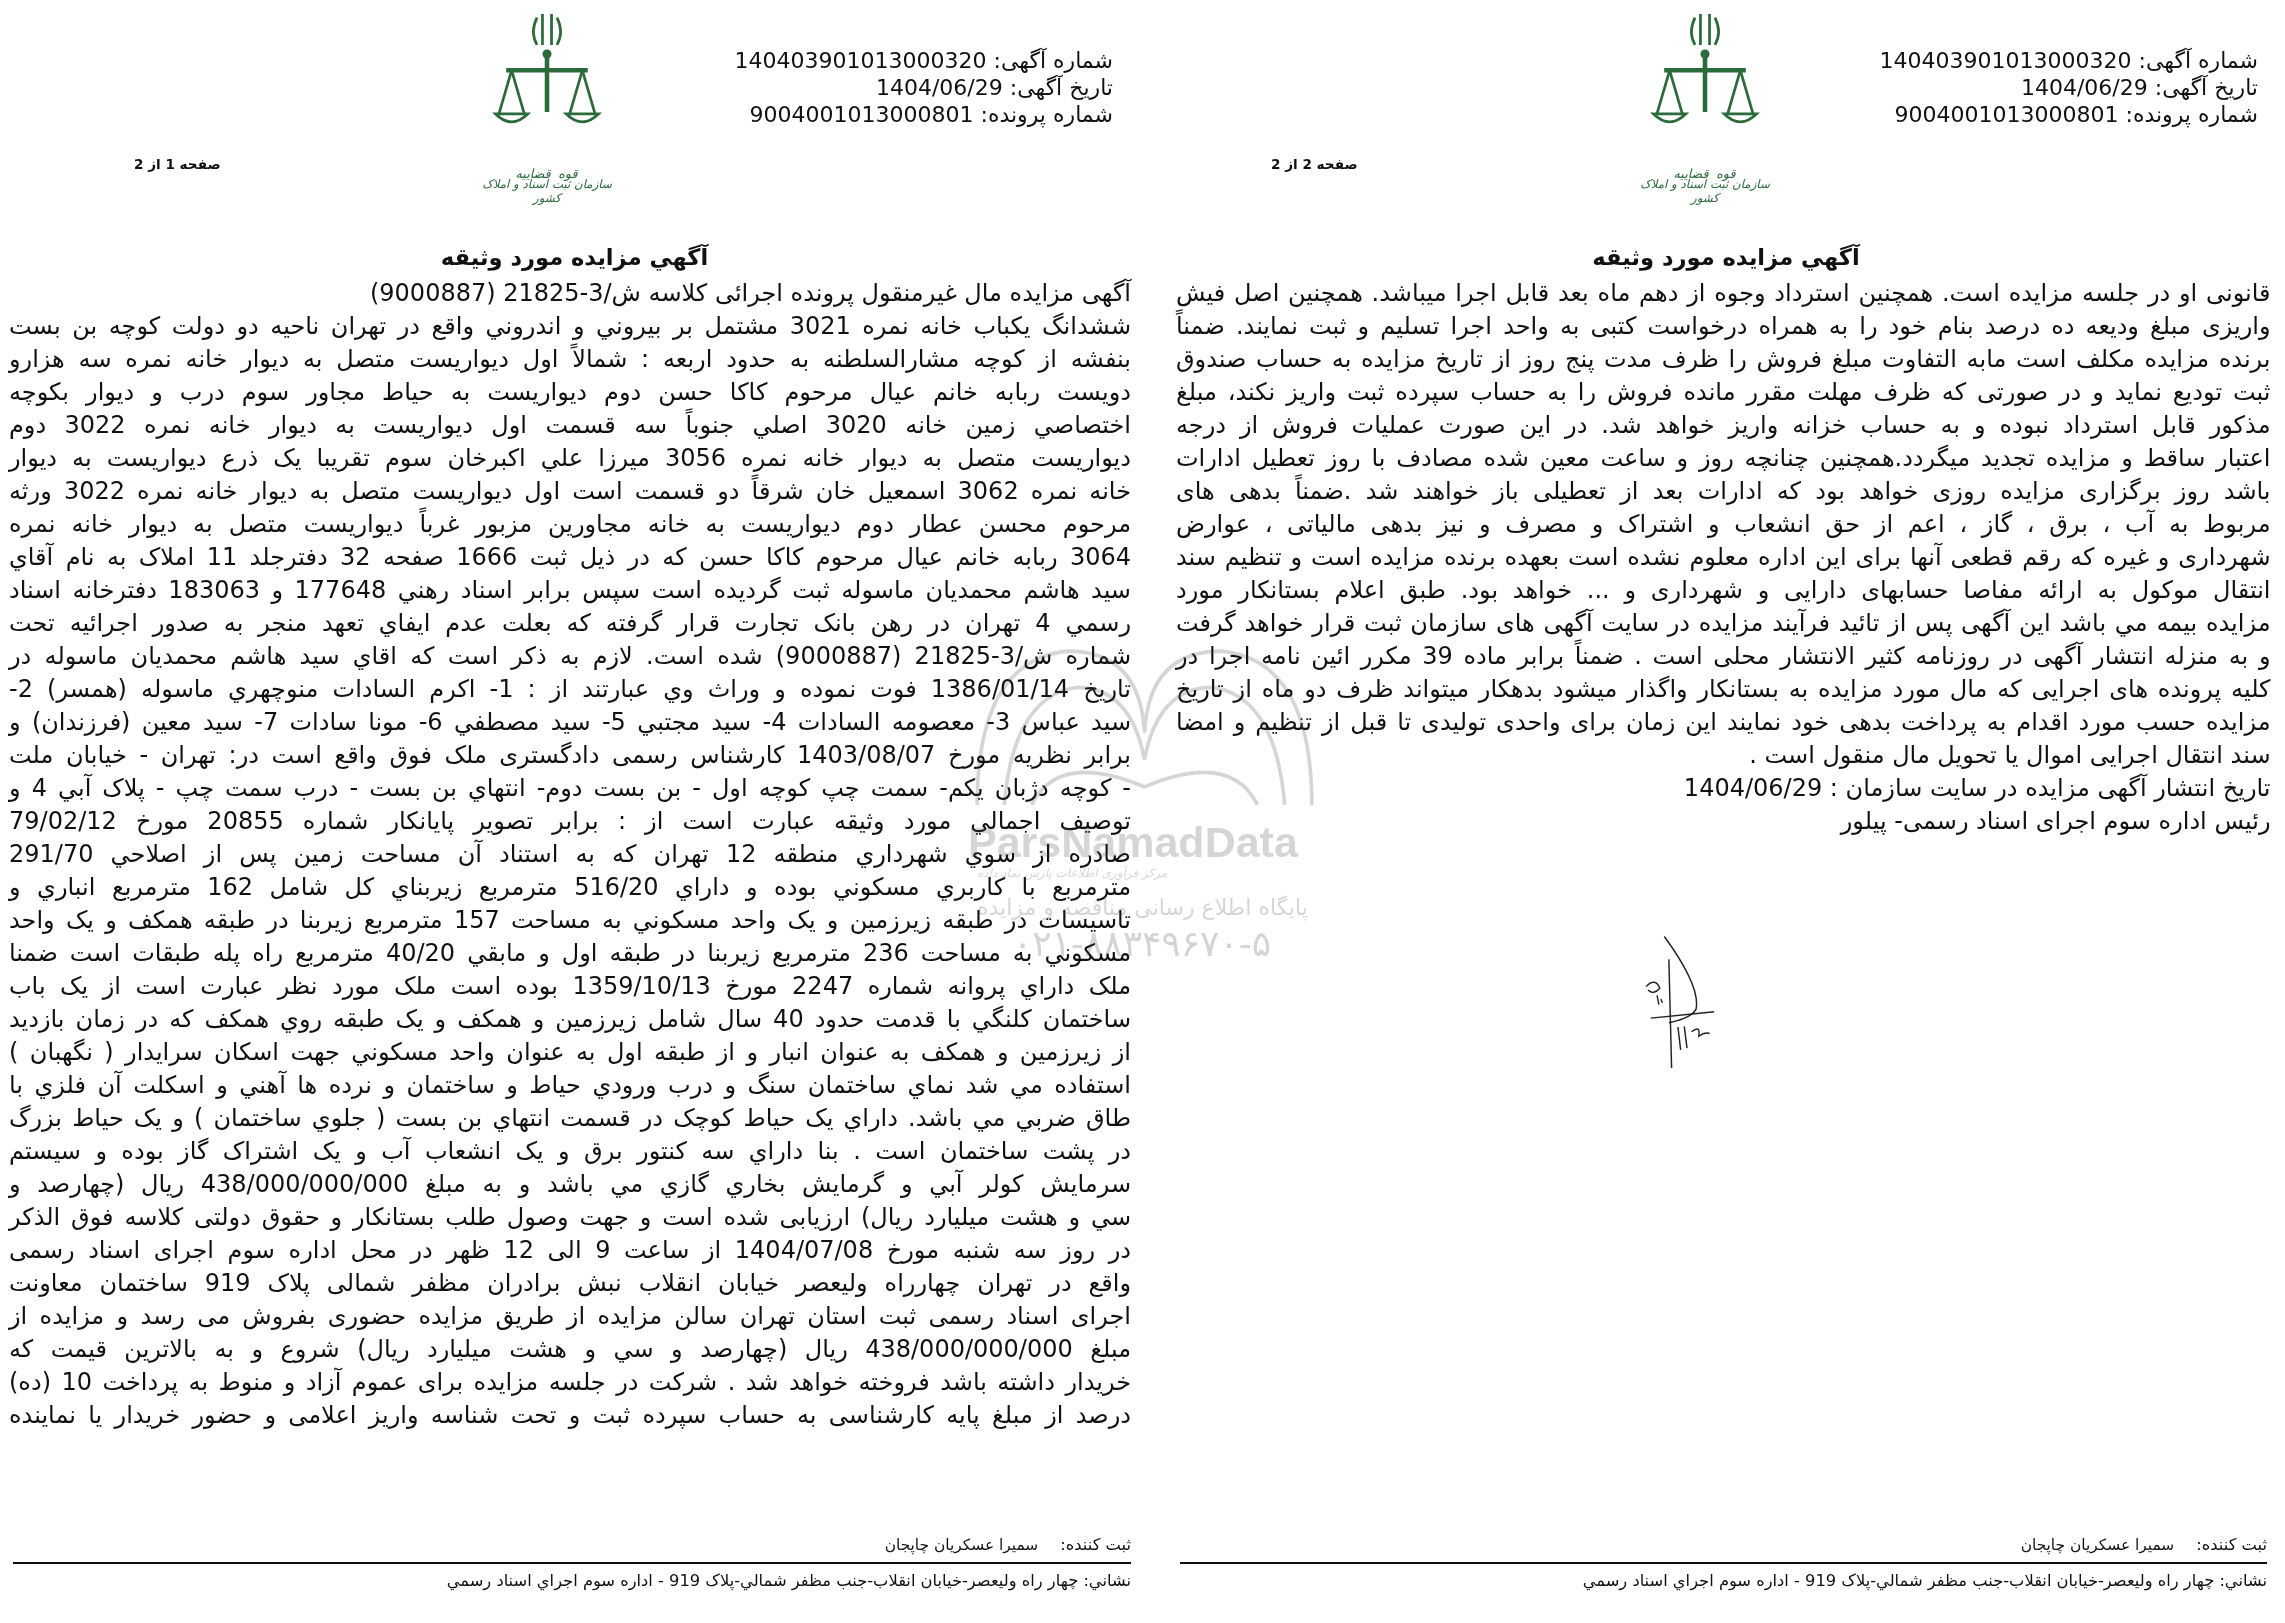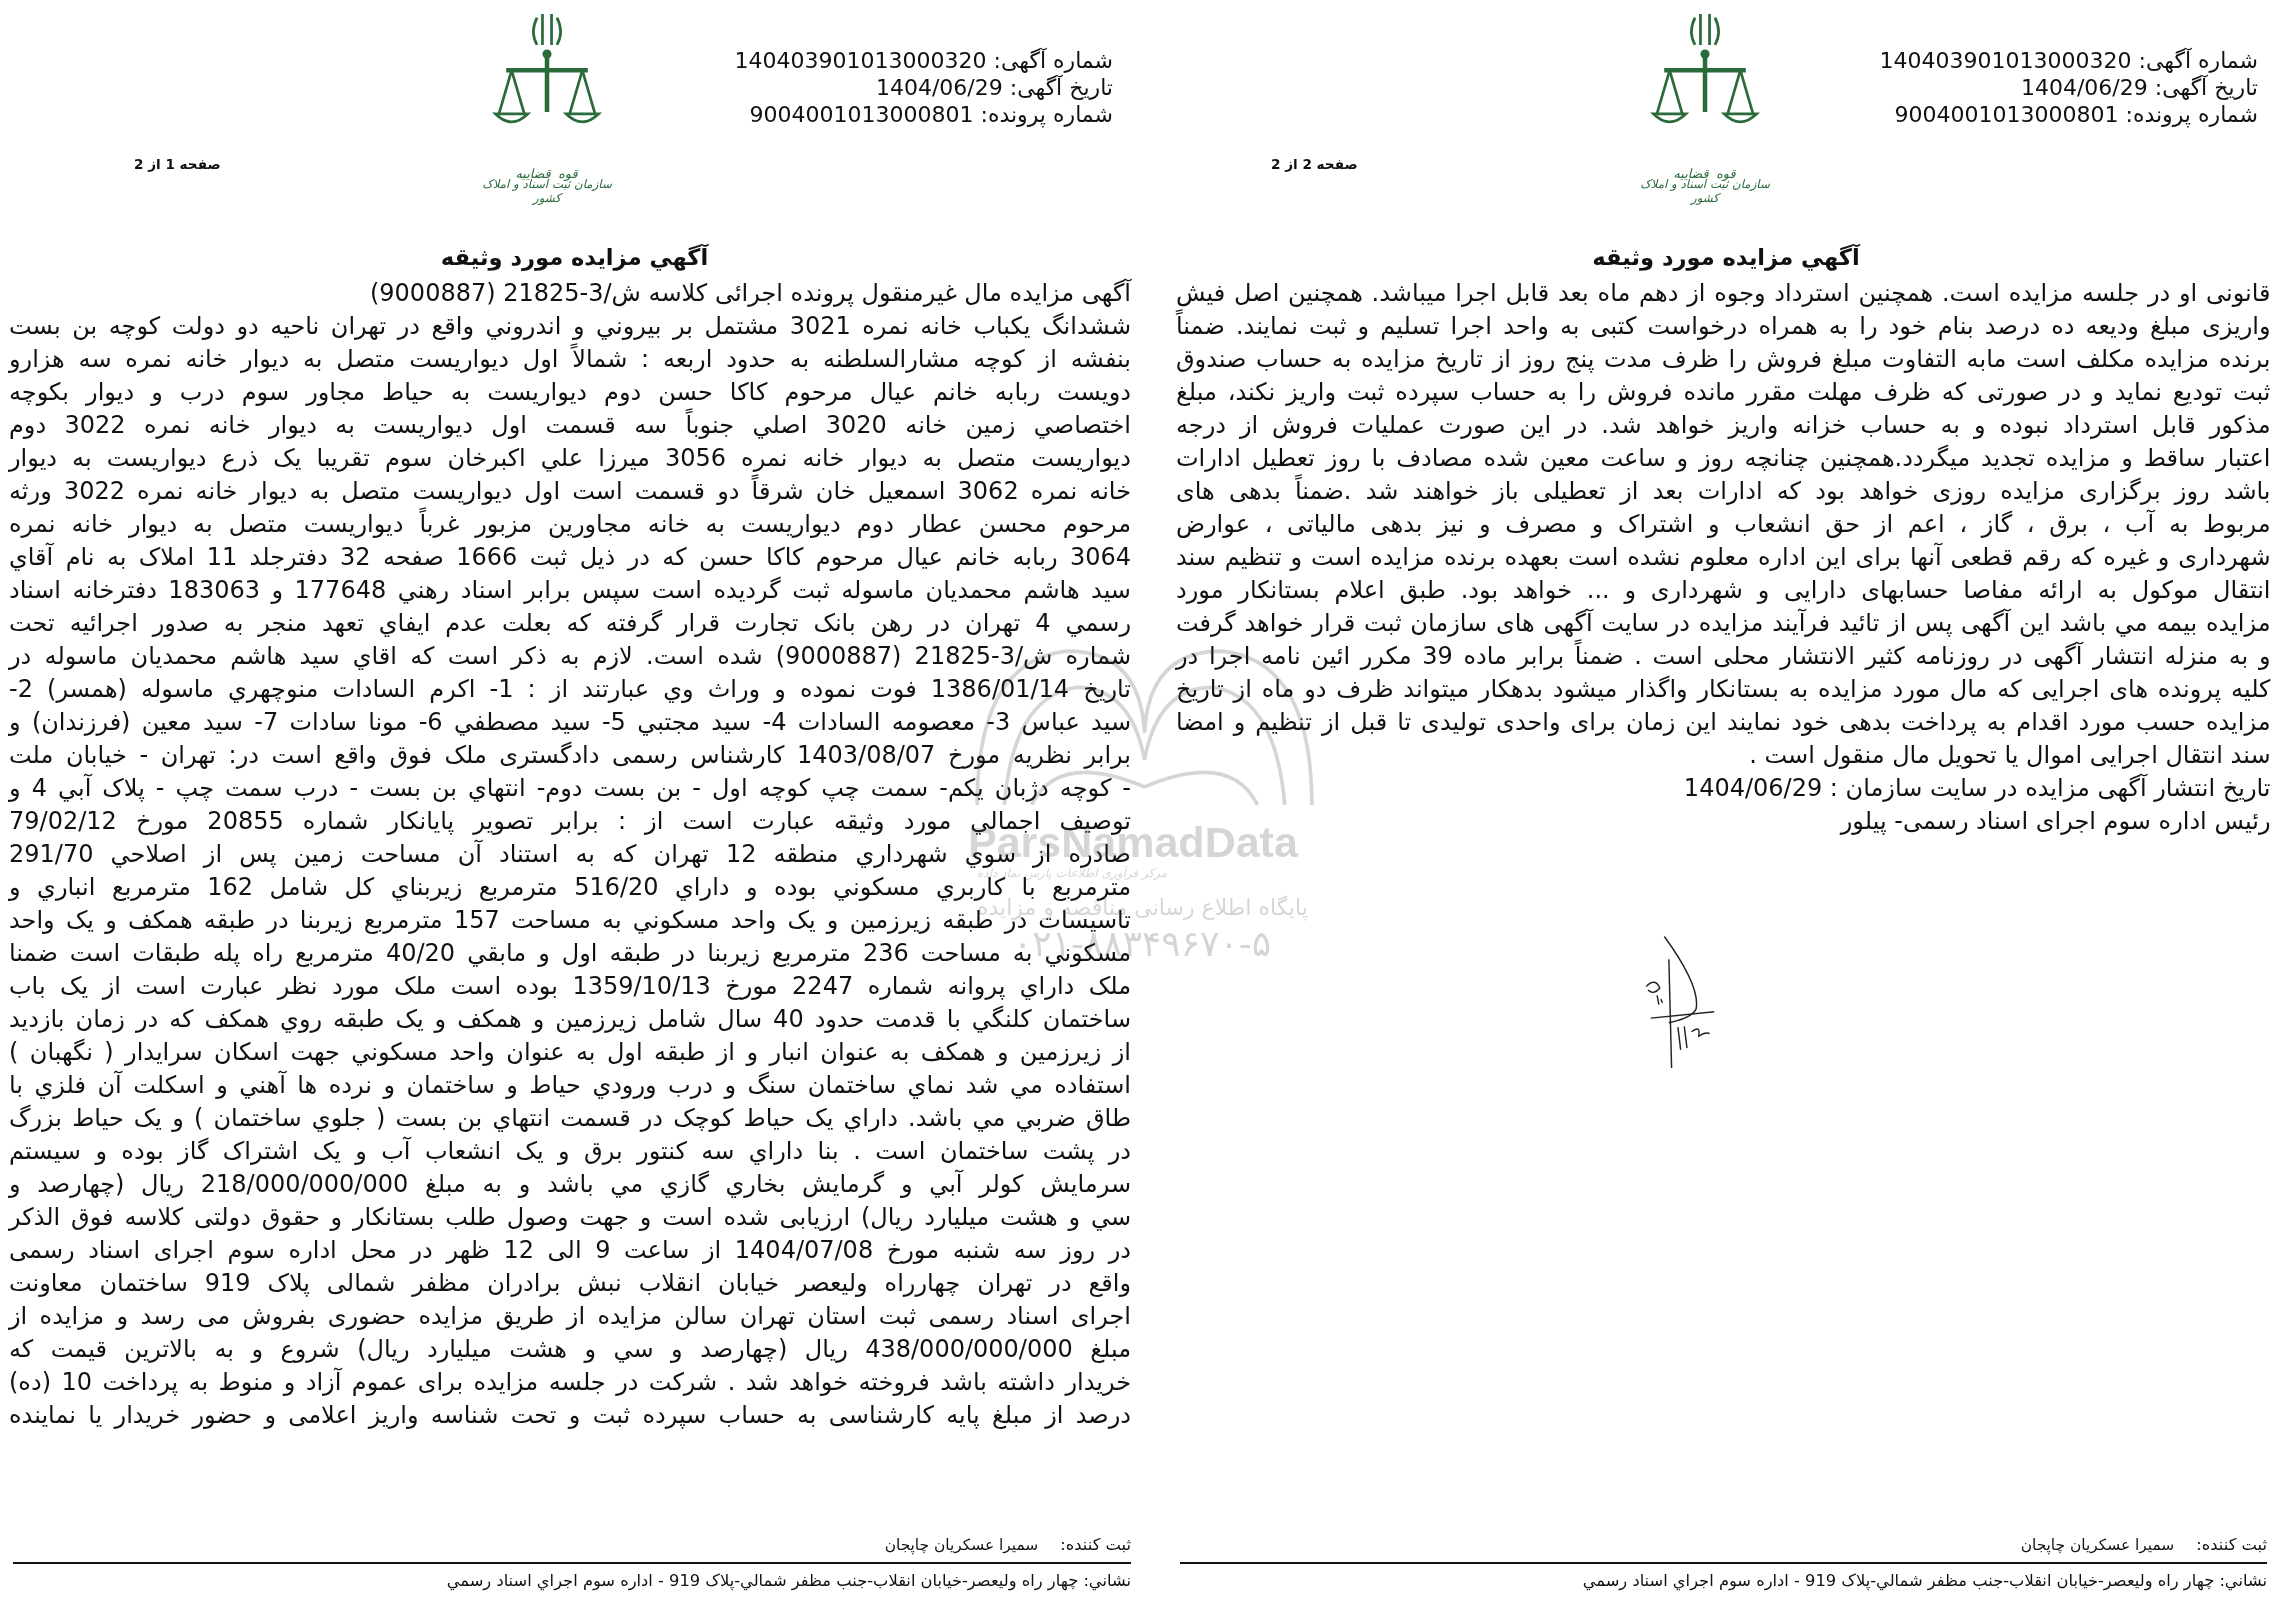--- a/index.html
+++ b/index.html
@@ -174,21 +174,21 @@
     <span class="line">صادره از سوي شهرداري منطقه 12 تهران که به استناد آن مساحت زمين پس از اصلاحي 291/70</span>
     <span class="line">مترمربع با کاربري مسکوني بوده و داراي 516/20 مترمربع زيربناي کل شامل 162 مترمربع انباري و</span>
     <span class="line">تاسيسات در طبقه زيرزمين و يک واحد مسکوني به مساحت 157 مترمربع زيربنا در طبقه همکف و يک واحد</span>
     <span class="line">مسکوني به مساحت 236 مترمربع زيربنا در طبقه اول و مابقي 40/20 مترمربع راه پله طبقات است ضمنا</span>
     <span class="line">ملک داراي پروانه شماره 2247 مورخ 1359/10/13 بوده است ملک مورد نظر عبارت است از يک باب</span>
     <span class="line">ساختمان کلنگي با قدمت حدود 40 سال شامل زيرزمين و همکف و يک طبقه روي همکف که در زمان بازديد</span>
     <span class="line">از زيرزمين و همکف به عنوان انبار و از طبقه اول به عنوان واحد مسکوني جهت اسکان سرايدار ( نگهبان )</span>
     <span class="line">استفاده مي شد نماي ساختمان سنگ و درب ورودي حياط و ساختمان و نرده ها آهني و اسکلت آن فلزي با</span>
     <span class="line">طاق ضربي مي باشد. داراي يک حياط کوچک در قسمت انتهاي بن بست ( جلوي ساختمان ) و يک حياط بزرگ</span>
     <span class="line">در پشت ساختمان است . بنا داراي سه کنتور برق و يک انشعاب آب و يک اشتراک گاز بوده و سيستم</span>
-    <span class="line">سرمايش کولر آبي و گرمايش بخاري گازي مي باشد و به مبلغ 218/000/000/000 ريال (چهارصد و</span>
+    <span class="line">سرمايش کولر آبي و گرمايش بخاري گازي مي باشد و به مبلغ 438/000/000/000 ريال (چهارصد و</span>
     <span class="line">سي و هشت ميليارد ريال) ارزيابی شده است و جهت وصول طلب بستانکار و حقوق دولتی کلاسه فوق الذکر</span>
     <span class="line">در روز سه شنبه مورخ 1404/07/08 از ساعت 9 الی 12 ظهر در محل اداره سوم اجرای اسناد رسمی</span>
     <span class="line">واقع در تهران چهارراه وليعصر خيابان انقلاب نبش برادران مظفر شمالی پلاک 919 ساختمان معاونت</span>
     <span class="line">اجرای اسناد رسمی ثبت استان تهران سالن مزايده از طريق مزايده حضوری بفروش می رسد و مزايده از</span>
     <span class="line">مبلغ 438/000/000/000 ريال (چهارصد و سي و هشت ميليارد ريال) شروع و به بالاترين قيمت که</span>
     <span class="line">خريدار داشته باشد فروخته خواهد شد . شرکت در جلسه مزايده برای عموم آزاد و منوط به پرداخت 10 (ده)</span>
     <span class="line">درصد از مبلغ پايه کارشناسی به حساب سپرده ثبت و تحت شناسه واريز اعلامی و حضور خريدار يا نماينده</span>
   </div>
 
   <div class="footer">

